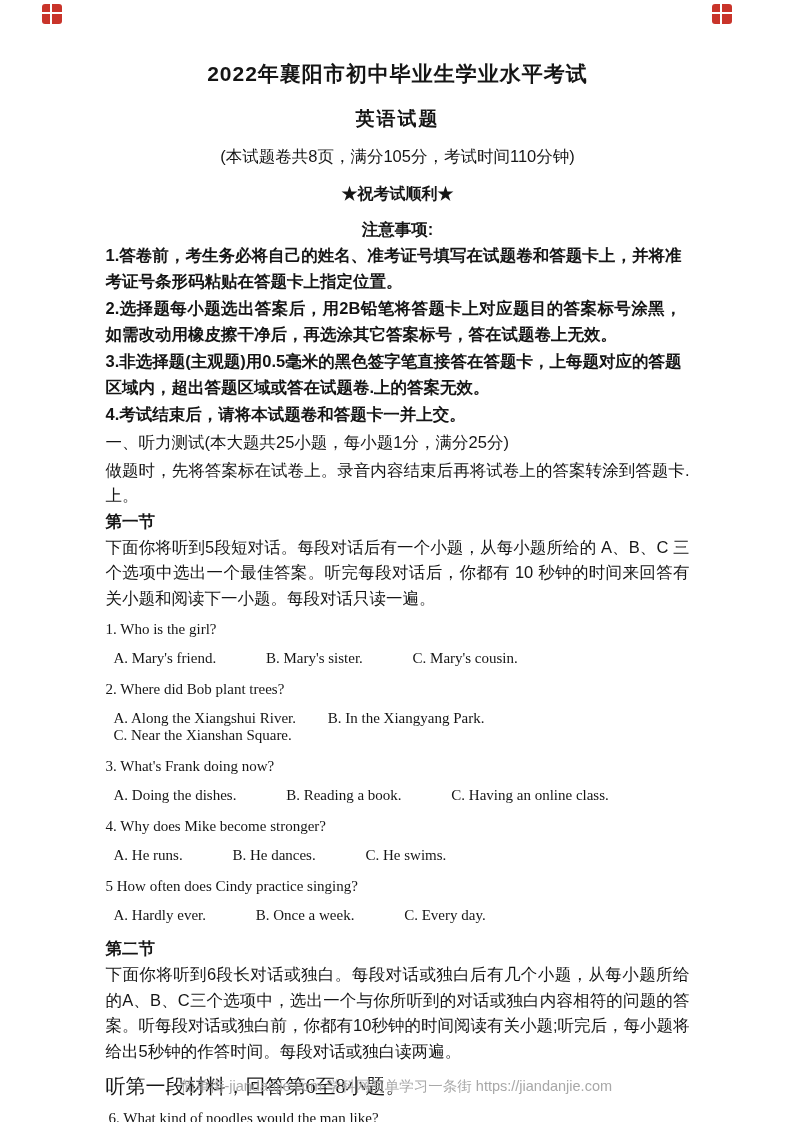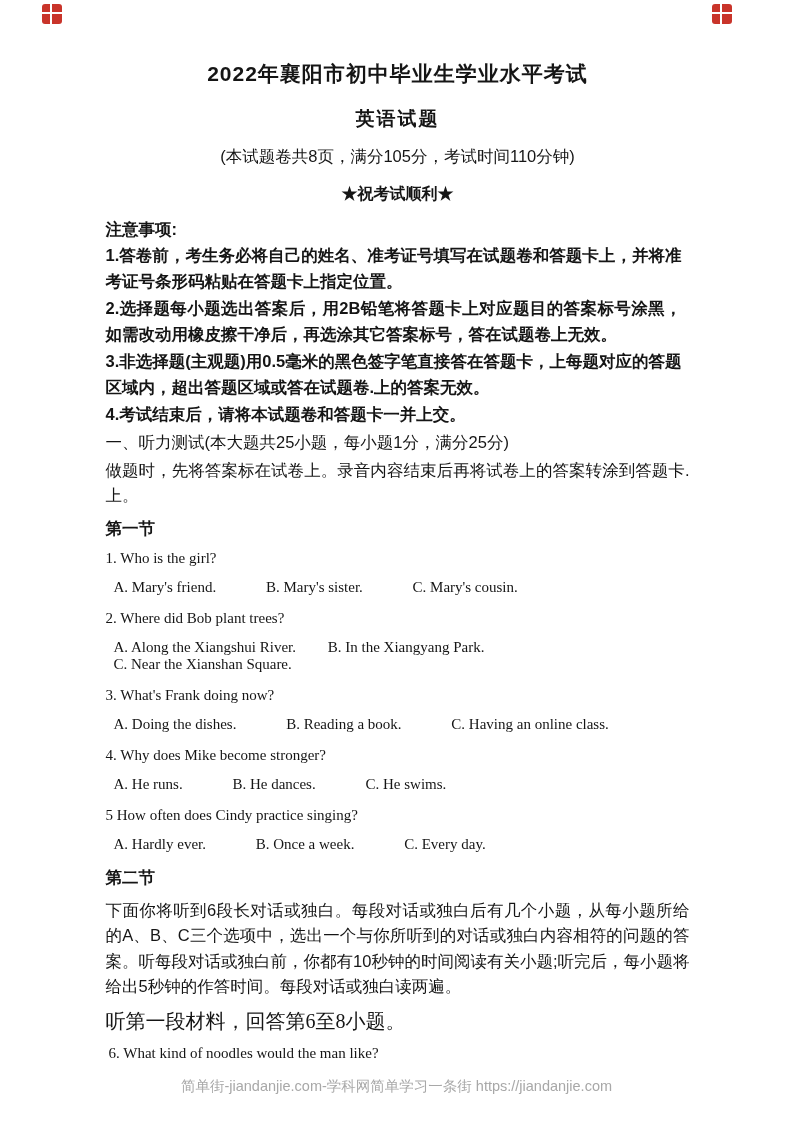--- a/index.html
+++ b/index.html
@@ -51,20 +51,21 @@
   .wish {
     text-align: center;
     font-size: 16px;
     font-weight: bold;
     margin: 0 0 14px 0;
   }
   .notice-heading {
     font-size: 16.5px;
     font-weight: bold;
     margin: 0 0 2px 0;
+    text-align: center;
   }
   .notice-item {
     font-size: 16.5px;
     font-weight: bold;
     line-height: 1.55;
     margin: 0 8px 2px 0;
     text-align: justify;
   }
   .center-bold {
     text-align: center;
@@ -75,21 +76,21 @@
   .bold-line {
     font-size: 16.5px;
     font-weight: normal;
     line-height: 1.55;
     margin: 0 0 2px 0;
     text-align: justify;
   }
   .section-label {
     font-size: 16.5px;
     font-weight: bold;
-    margin: 9px 0;
+    margin: 2px 0;
   }
   .q-block { margin: 10px 0 0 0; }
   .q-text {
     font-family: "Liberation Serif", serif;
     font-size: 15px;
     margin: 0 0 12px 0;
   }
   .q-opts {
     font-family: "Liberation Serif", serif;
     font-size: 15px;
@@ -134,20 +135,21 @@
 
   <div class="notice-heading">注意事项:</div>
   <div class="notice-item">1.答卷前，考生务必将自己的姓名、准考证号填写在试题卷和答题卡上，并将准考证号条形码粘贴在答题卡上指定位置。</div>
   <div class="notice-item">2.选择题每小题选出答案后，用2B铅笔将答题卡上对应题目的答案标号涂黑，如需改动用橡皮擦干净后，再选涂其它答案标号，答在试题卷上无效。</div>
   <div class="notice-item">3.非选择题(主观题)用0.5毫米的黑色签字笔直接答在答题卡，上每题对应的答题区域内，超出答题区域或答在试题卷.上的答案无效。</div>
   <div class="notice-item">4.考试结束后，请将本试题卷和答题卡一并上交。</div>
 
   <div class="bold-line">一、听力测试(本大题共25小题，每小题1分，满分25分)</div>
   <div class="bold-line">做题时，先将答案标在试卷上。录音内容结束后再将试卷上的答案转涂到答题卡.上。</div>
   <div class="section-label">第一节</div>
+  <div class="bold-line">下面你将听到5段短对话。每段对话后有一个小题，从每小题所给的 A、B、C 三个选项中选出一个最佳答案。听完每段对话后，你都有 10 秒钟的时间来回答有关小题和阅读下一小题。每段对话只读一遍。</div>
 
   <div class="q-block">
     <div class="q-text">1. Who is the girl?</div>
     <div class="q-opts">
       <span class="opt">A. Mary's friend.</span>
       <span class="opt">B. Mary's sister.</span>
       <span class="opt">C. Mary's cousin.</span>
     </div>
   </div>
 

